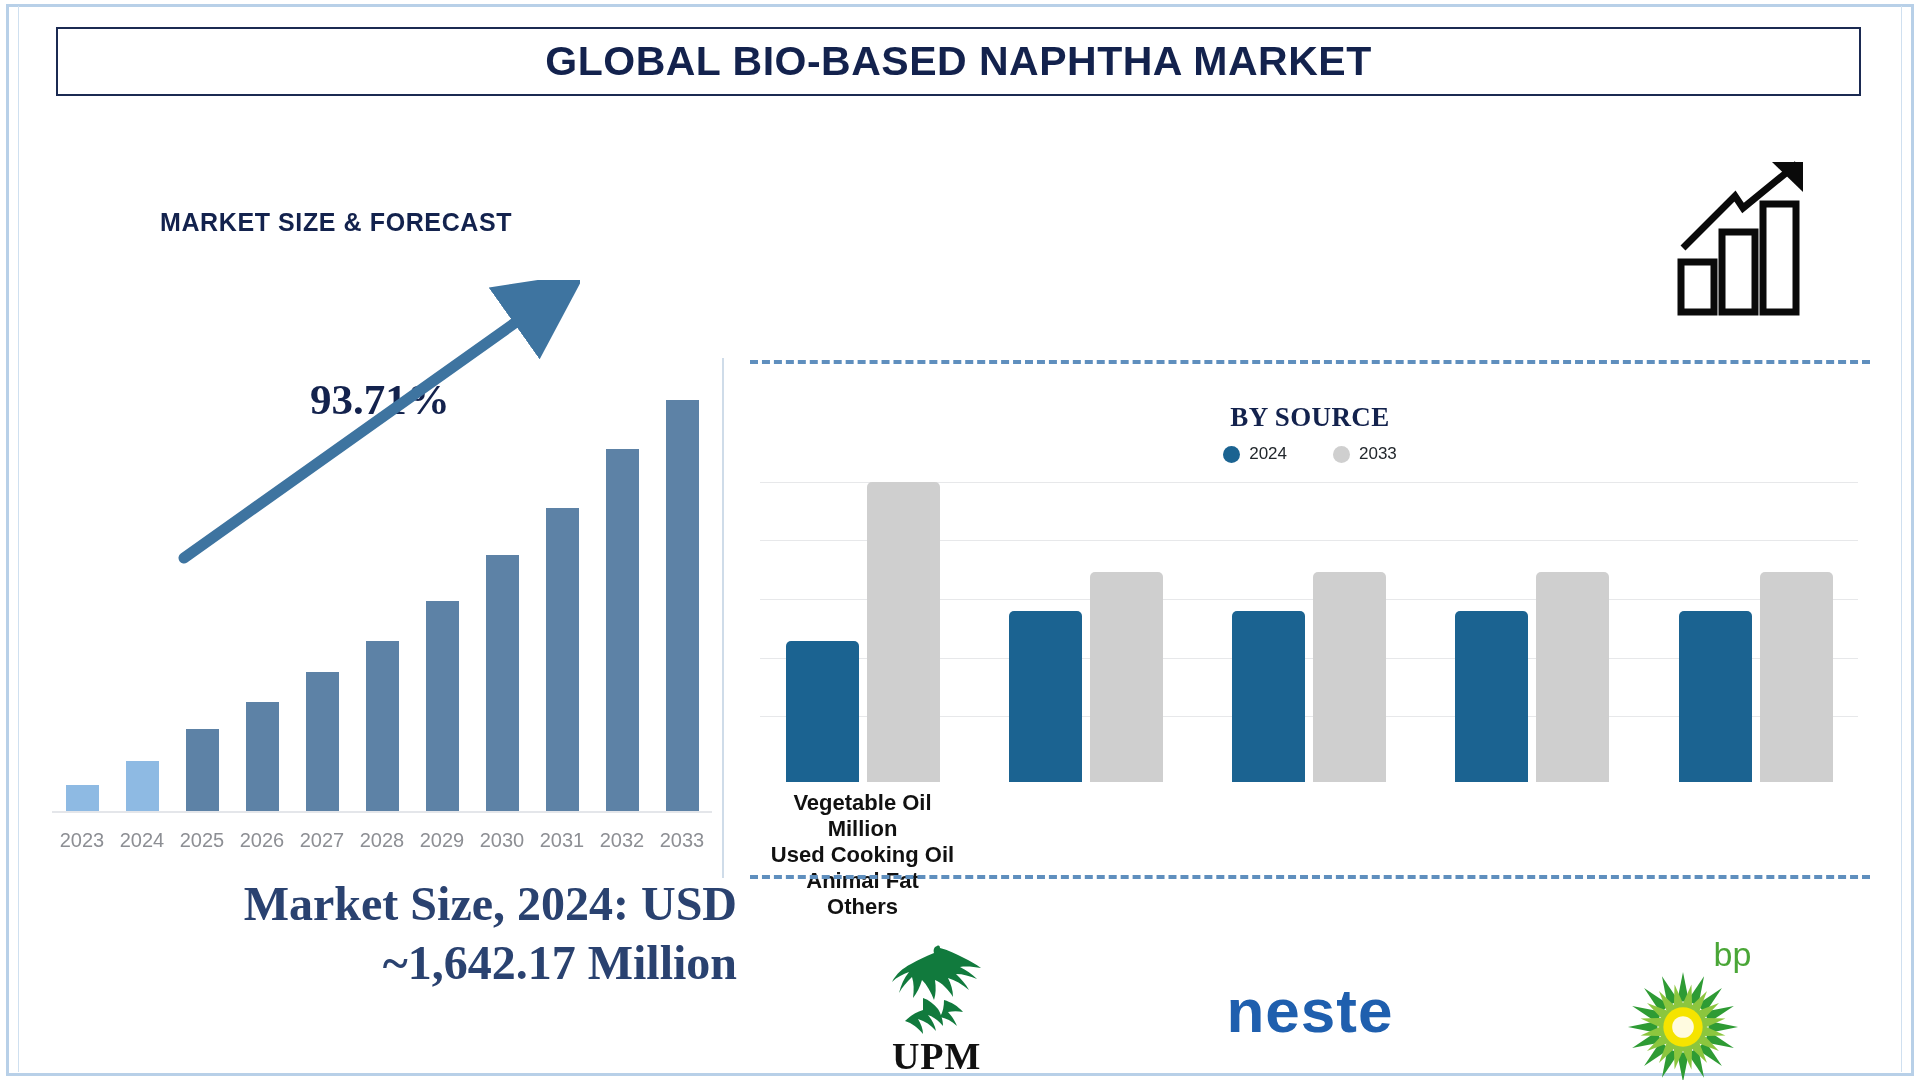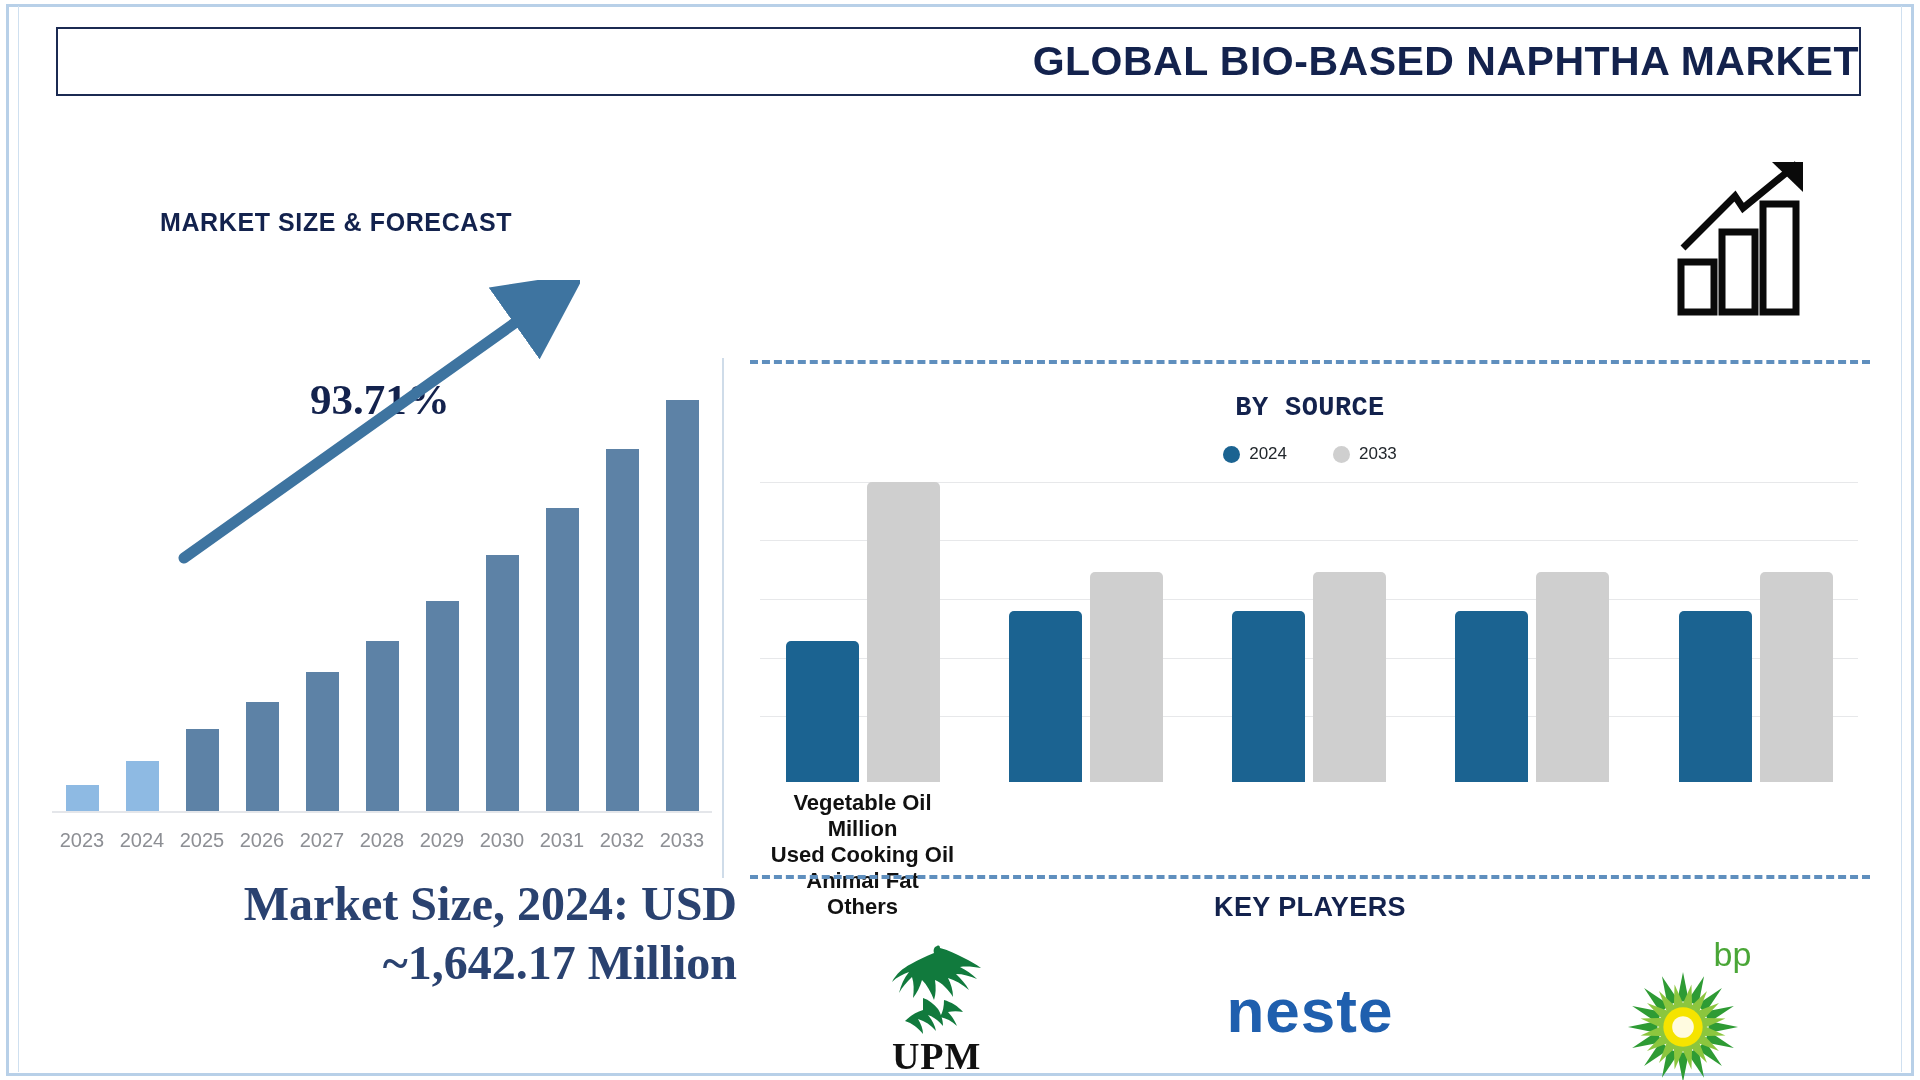--- a/index.html
+++ b/index.html
@@ -43,21 +43,21 @@
   .title-box {
     position: absolute;
     left: 56px;
     top: 27px;
     width: 1805px;
     height: 69px;
     border: 2px solid #1b2a52;
     box-sizing: border-box;
     display: flex;
     align-items: center;
-    justify-content: flex-end;
+    justify-content: center;
     background: #ffffff;
   }
   .title-text {
     font-size: 41px;
     font-weight: bold;
     letter-spacing: 0.5px;
     color: #13224d;
     font-family: "Liberation Sans", sans-serif;
   }
 
@@ -207,28 +207,28 @@
     width: 1120px;
     height: 0;
     border-top: 4px dashed #5f8fbe;
   }
   .dash-top { top: 230px; }
   .dash-bottom { top: 745px; }
 
   .by-source-title {
     position: absolute;
     left: 0;
-    top: 263px;
+    top: 272px;
     width: 1120px;
     text-align: center;
     font-size: 27px;
     font-weight: bold;
     letter-spacing: 0.4px;
     color: #13224d;
-    font-family: Liberation Mono, monospace;
+    font-family: Liberation Serif, serif;
   }
   .legend {
     position: absolute;
     left: 0;
     top: 314px;
     width: 1120px;
     display: flex;
     justify-content: center;
     gap: 46px;
   }
@@ -511,21 +511,20 @@
     <div class="src-labels">
       <div class="src-label">Vegetable Oil</div>
       <div class="src-label">Million</div>
       <div class="src-label">Used Cooking Oil</div>
       <div class="src-label">Animal Fat</div>
       <div class="src-label">Others</div>
     </div>
 
     <div class="dash-div dash-bottom"></div>
 
-    <div class="key-players-title">KEY PLAYERS</div>
 
     <div class="logos">
 
       <div class="logo-cell">
         <svg width="110" height="96" viewBox="0 0 110 96">
           <g fill="#117a3d">
             <path d="M58 6 C66 8 74 12 82 16 C88 19 94 22 99 26 C92 25 85 24 78 25 C84 28 90 32 95 37 C88 34 81 32 74 32 C79 37 84 42 87 48 C80 42 73 38 66 36 C69 42 71 48 71 55 C66 47 60 41 53 38 C54 45 54 52 52 58 C49 50 45 43 40 38 C38 45 35 51 31 56 C32 48 32 41 30 35 C25 40 20 45 17 51 C19 43 22 36 27 30 C21 32 15 35 10 40 C14 32 21 26 29 22 C36 18 44 14 52 11 C51 8 52 5 55 4 C57 3 58 4 58 6 Z"></path>
             <path d="M41 56 C47 58 52 62 56 67 C59 72 61 78 61 84 C57 79 52 75 46 73 C50 78 53 83 54 89 C49 83 43 79 36 77 C39 82 41 87 41 92 C36 86 30 81 23 79 C28 74 34 70 41 68 Z"></path>
             <path d="M62 58 C69 60 76 64 81 70 C76 69 71 69 66 70 C70 74 73 79 75 84 C70 79 64 76 58 75 C61 70 62 64 62 58 Z"></path>
           </g>

